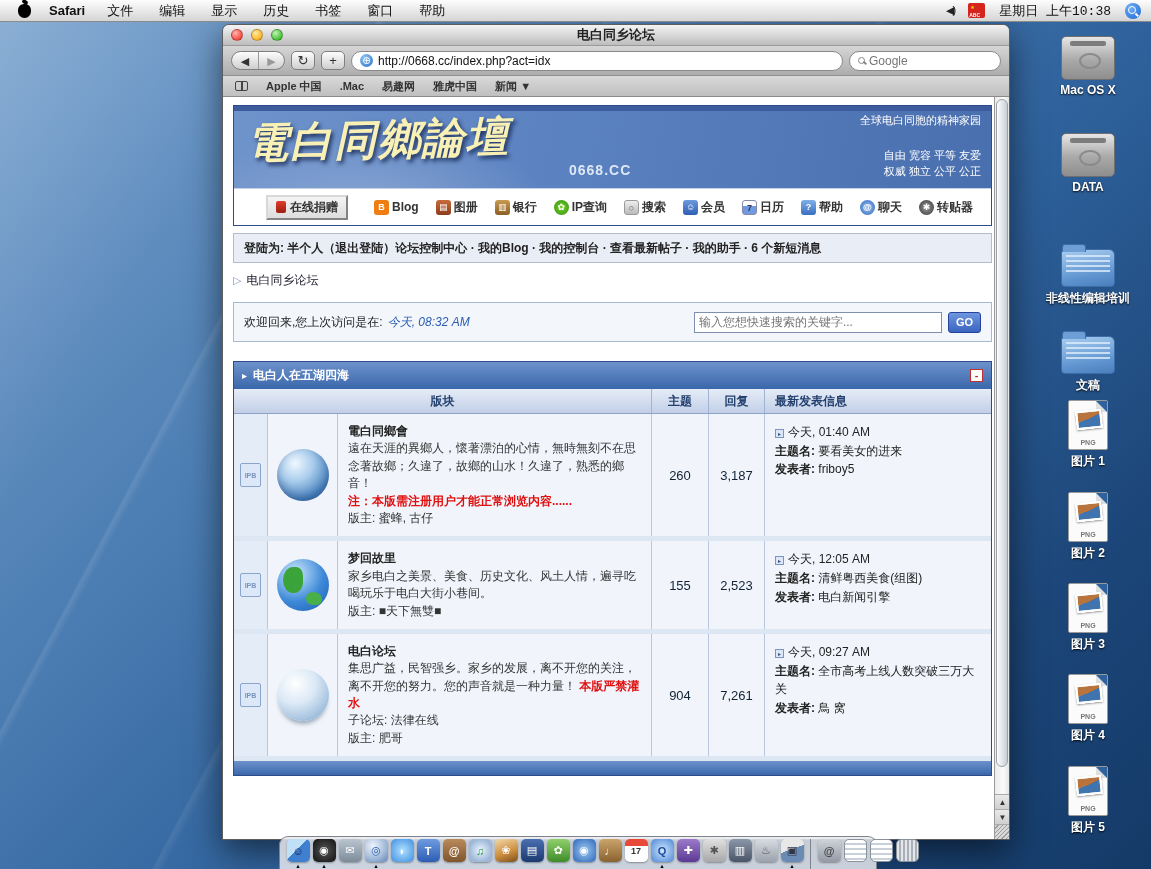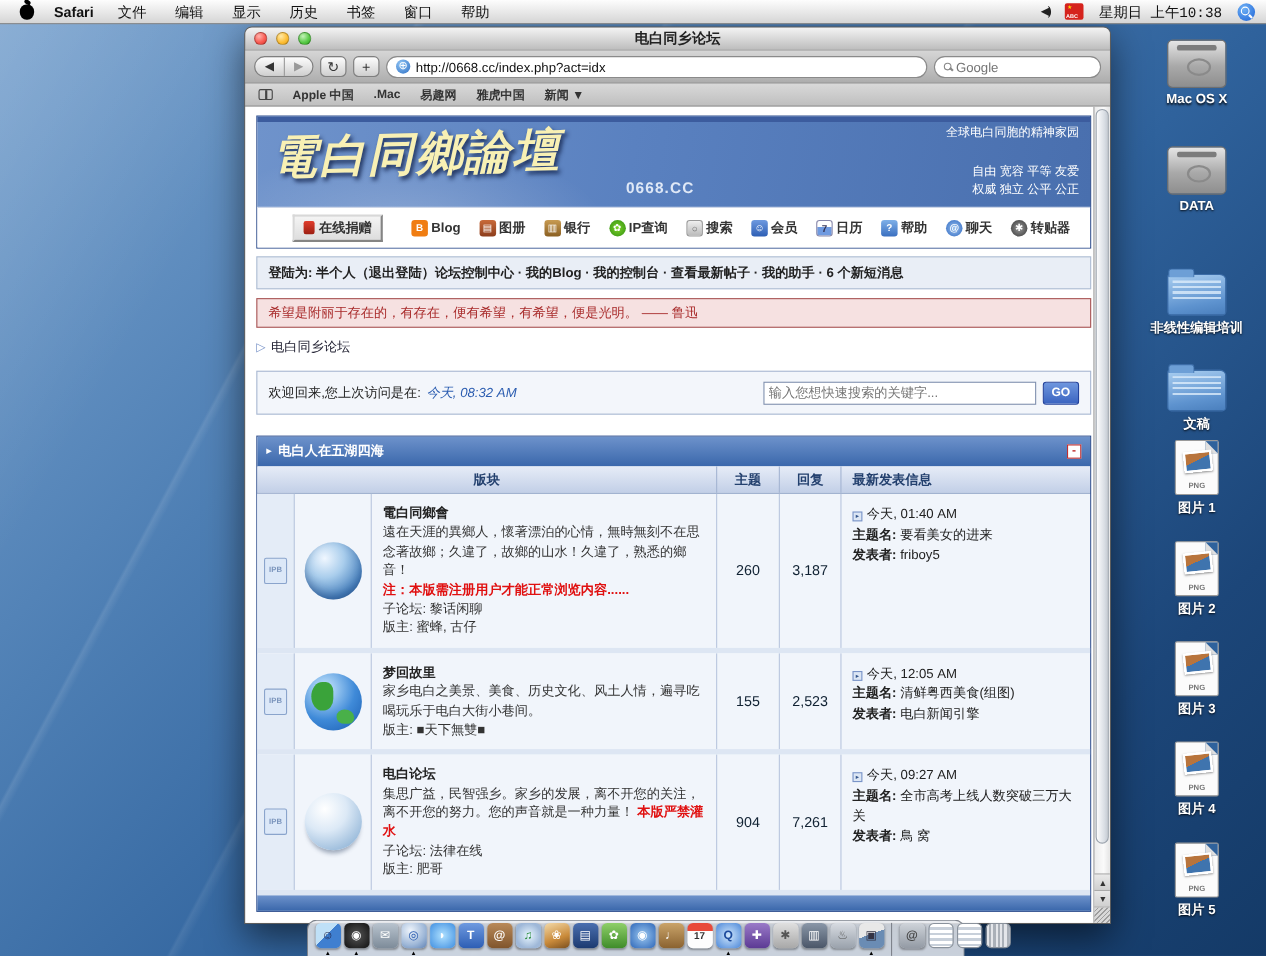--- a/index.html
+++ b/index.html
@@ -373,23 +373,20 @@
               </span>
           </span>
         </div>
       </div>
 
       <div class="loginrow">
         <span>登陆为: 半个人（退出登陆）</span>
         <span>论坛控制中心 · 我的Blog · 我的控制台 · 查看最新帖子 · 我的助手 · 6 个新短消息</span>
       </div>
 
-      <div class="quotebox">
-        <span>希望是附丽于存在的，有存在，便有希望，有希望，便是光明。 —— 鲁迅</span>
-      </div>
 
       <div class="breadcrumb">
         <span class="bc-arrow">▷</span>
         <span>电白同乡论坛</span>
       </div>
 
       <div class="welcomebox">
         <span>欢迎回来,您上次访问是在:</span>
         <span class="welcome-time">今天, 08:32 AM</span>
         <span class="quick-search">
@@ -416,21 +413,20 @@
               <span class="ipb-tag">IPB</span>
             </div>
           <div class="fcell">
               <span class="globe g1"></span>
             </div>
           <div class="fcell fmain">
             <span class="fname">電白同鄉會</span><br>
             <span>遠在天涯的異鄉人，懷著漂泊的心情，無時無刻不在思念著故鄉；久違了，故鄉的山水！久違了，熟悉的鄉音！</span>
             <span class="fred"></span>
             <div class="fnote">注：本版需注册用户才能正常浏览内容......</div>
-            <div class="fsub">子论坛: 黎话闲聊</div>
             <div class="fmods">版主: 蜜蜂, 古仔</div>
           </div>
           <div class="fcell stat">260</div>
           <div class="fcell stat">3,187</div>
           <div class="fcell flast">
             <div><span class="lp-ic">▸</span><span>今天, 01:40 AM</span></div>
             <div><span class="lp-label">主题名:</span> <span>要看美女的进来</span></div>
             <div><span class="lp-label">发表者:</span> <span>friboy5</span></div>
           </div>
         </div>

